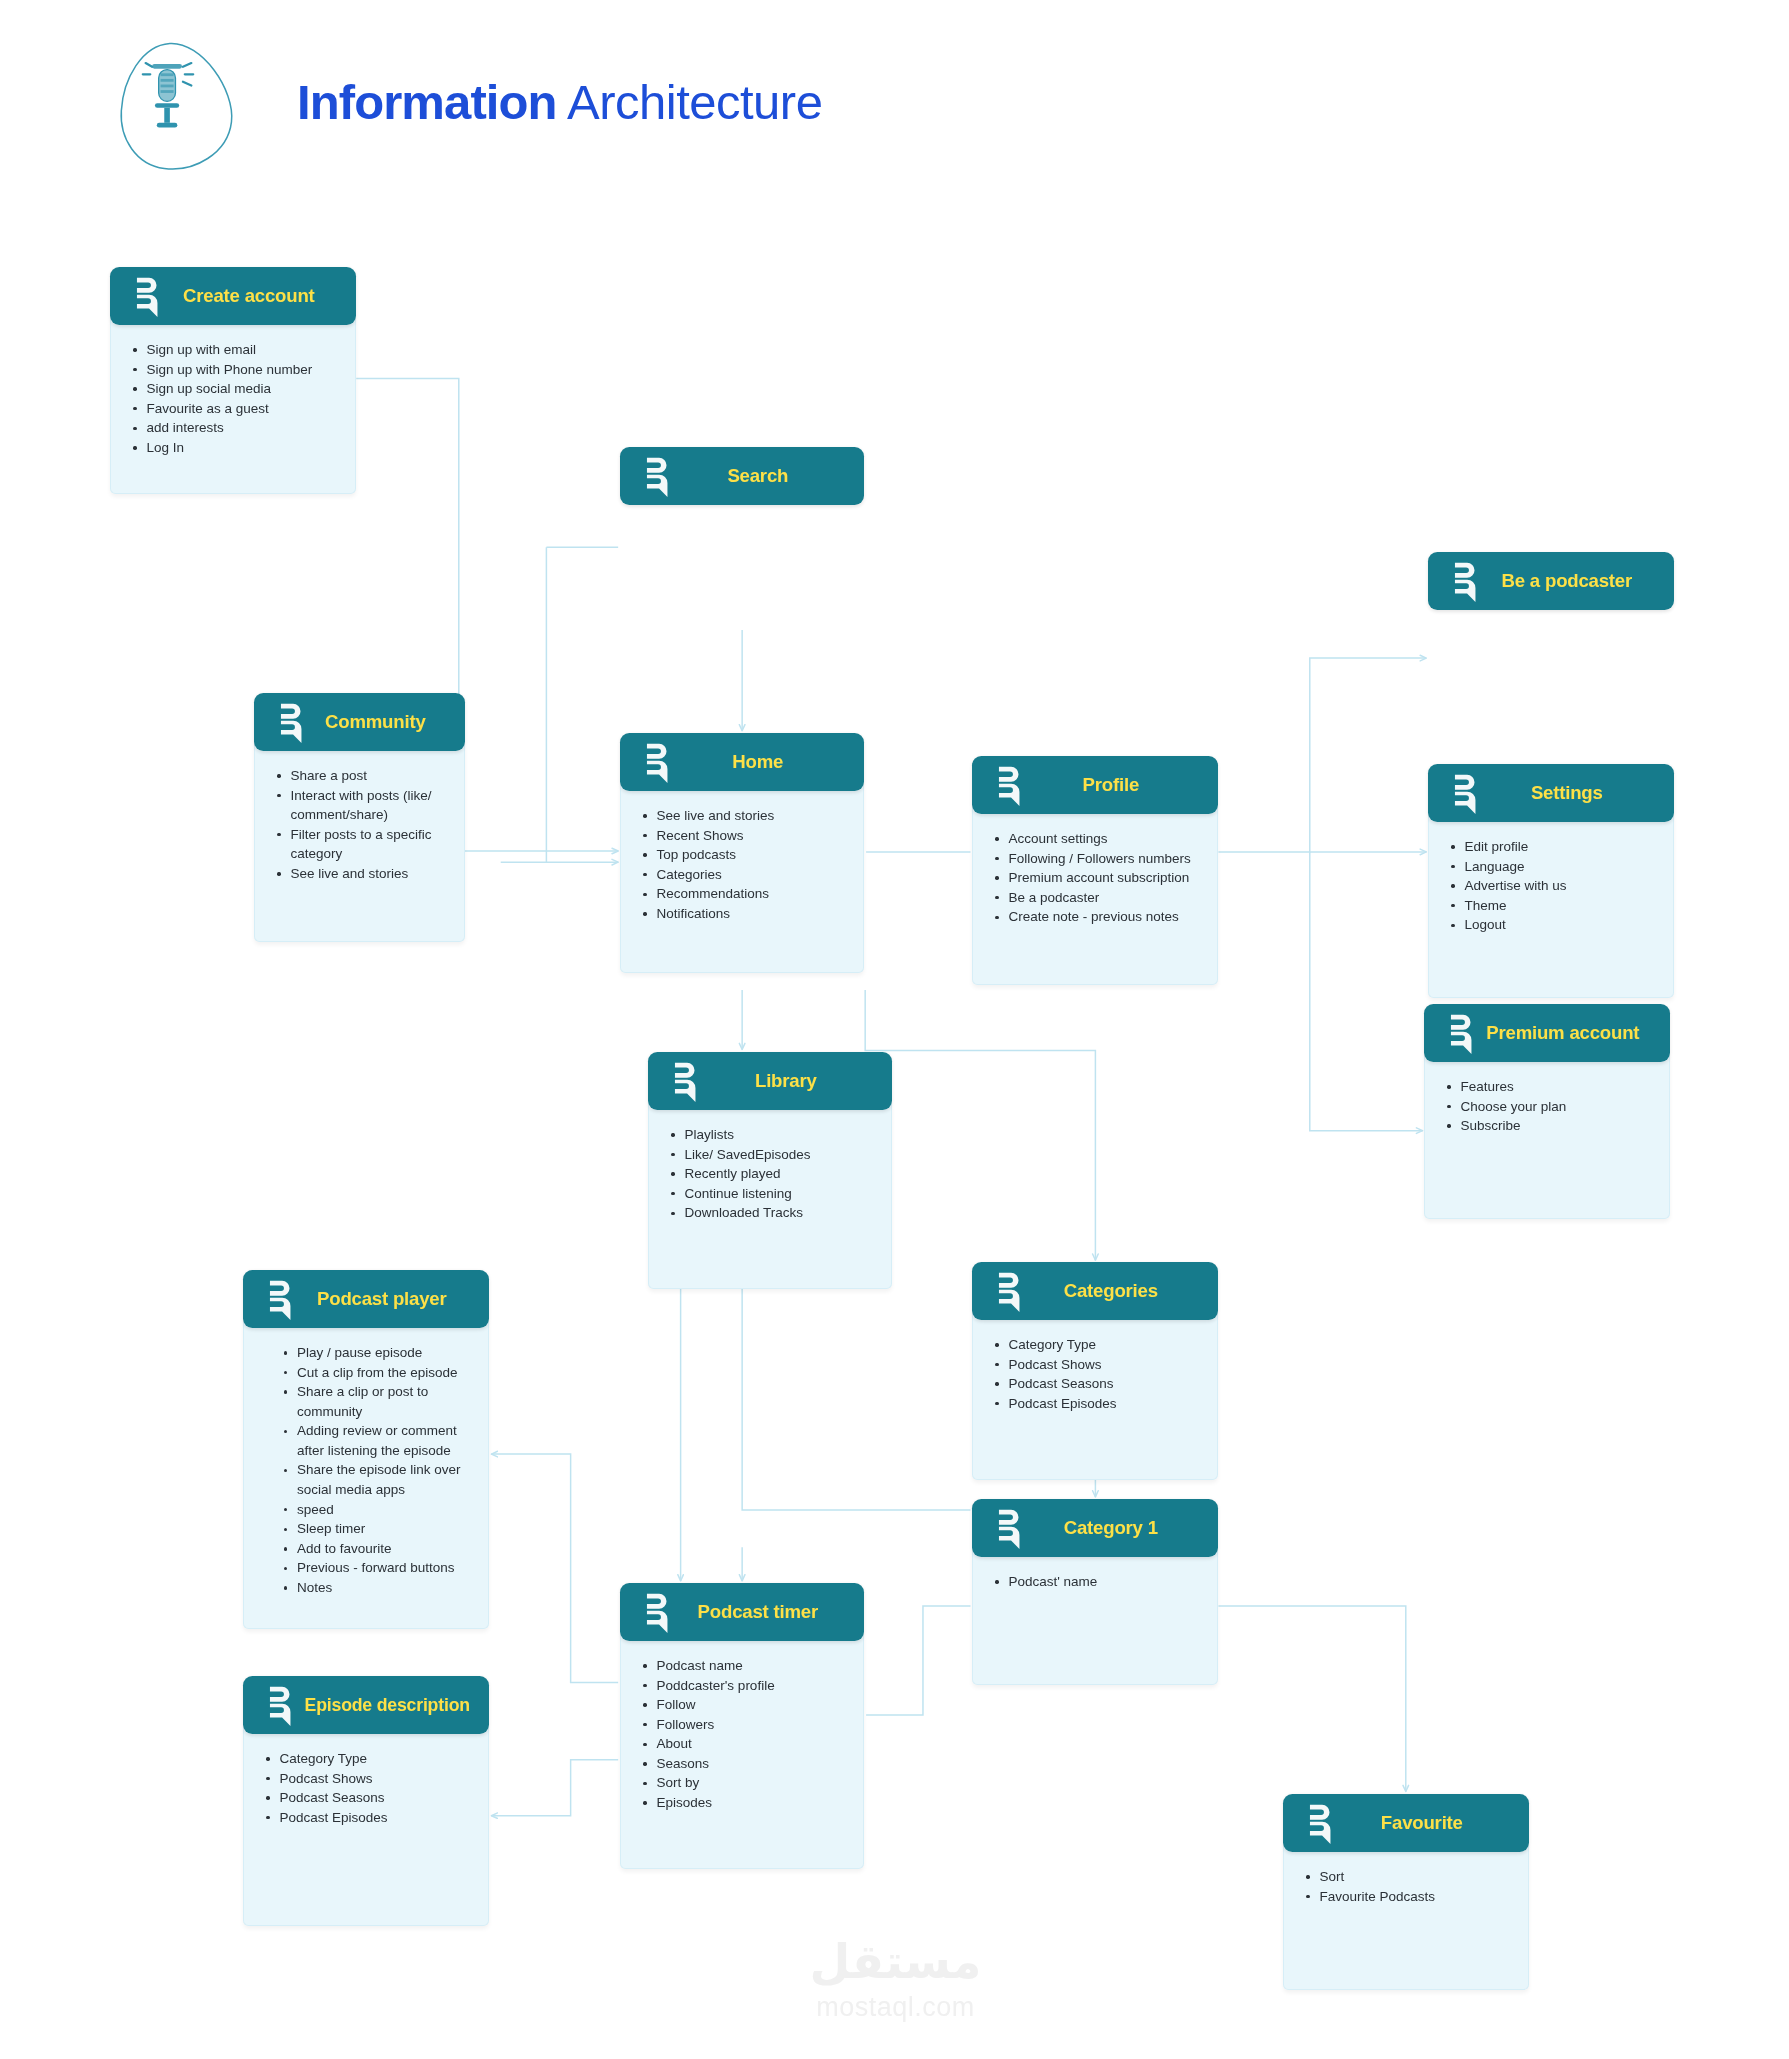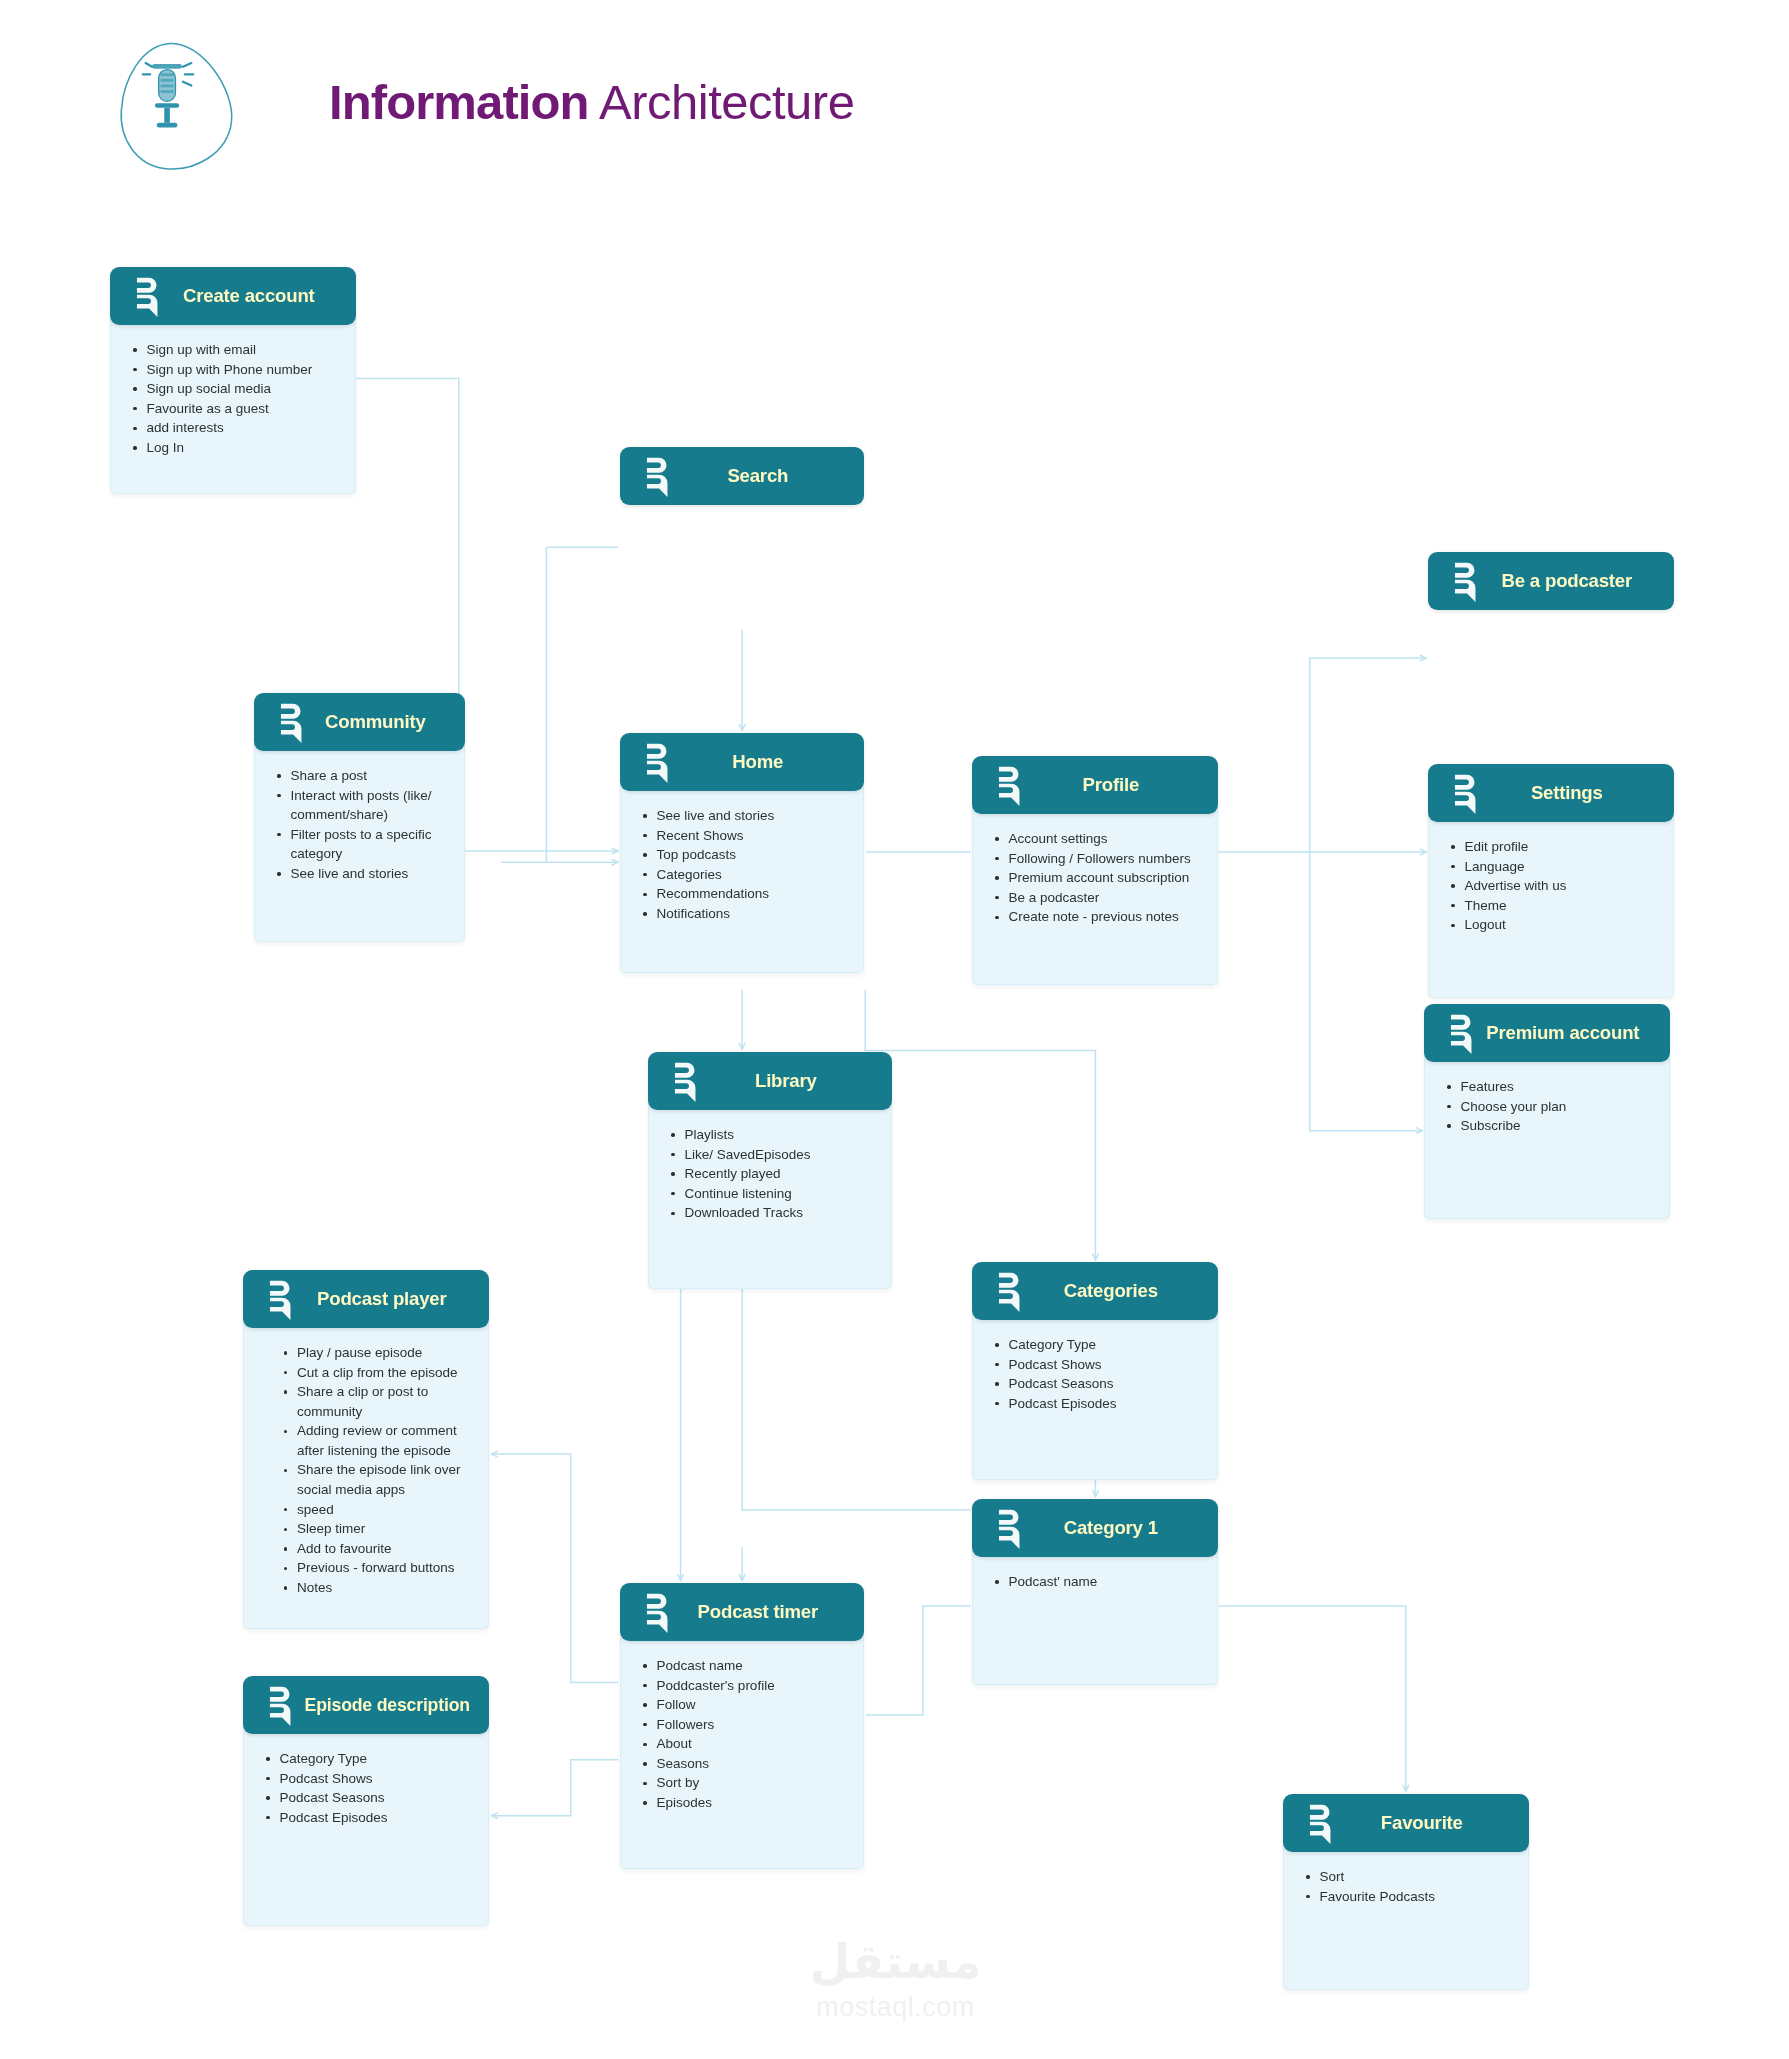--- a/index.html
+++ b/index.html
@@ -10,21 +10,21 @@
     overflow:hidden;
     position:relative;
   }
   #stage{position:absolute;left:0;top:0;width:1790px;height:2059px;}
 
   
   #header{position:absolute;left:103px;top:28px;width:1025px;height:149px;}
   #logo-mark{position:absolute;left:9.3px;top:7.5px;width:140px;height:140px;}
   #header-title{
     position:absolute;left:194px;top:45px;
-    font-size:49px;line-height:58px;white-space:nowrap;color:#701a75;margin-left:32px;
+    font-size:49px;line-height:58px;white-space:nowrap;color:#1d4ed8;
   }
   #header-title .bold{font-weight:bold;letter-spacing:-0.9px;}
   #header-title .light{font-weight:400;letter-spacing:-0.5px;}
 
   
   #links{position:absolute;left:0;top:0;width:1790px;height:2059px;pointer-events:none;}
 
   
   .card{position:absolute;box-sizing:border-box;}
   .card-head{
@@ -34,21 +34,21 @@
     height:58px;
     display:flex;align-items:center;
     box-shadow:0 1.9px 3.7px rgba(0,0,0,0.10);
     z-index:2;
   }
   .card-head .mic{
     width:32px;height:41px;margin-left:24px;flex:0 0 auto;
   }
   .card-head .title{
     flex:1 1 auto;text-align:center;
-    color:#fef9c3;font-weight:bold;font-size:18.6px;
+    color:#fde047;font-weight:bold;font-size:18.6px;
     letter-spacing:-0.2px;
     padding-right:30px;padding-left:5.6px;
     white-space:nowrap;
   }
   .card-body{
     position:relative;
     background:#e8f6fb;
     border:0.9px solid #d6eef7;
     border-top:none;
     border-radius:0 0 5.6px 5.6px;

